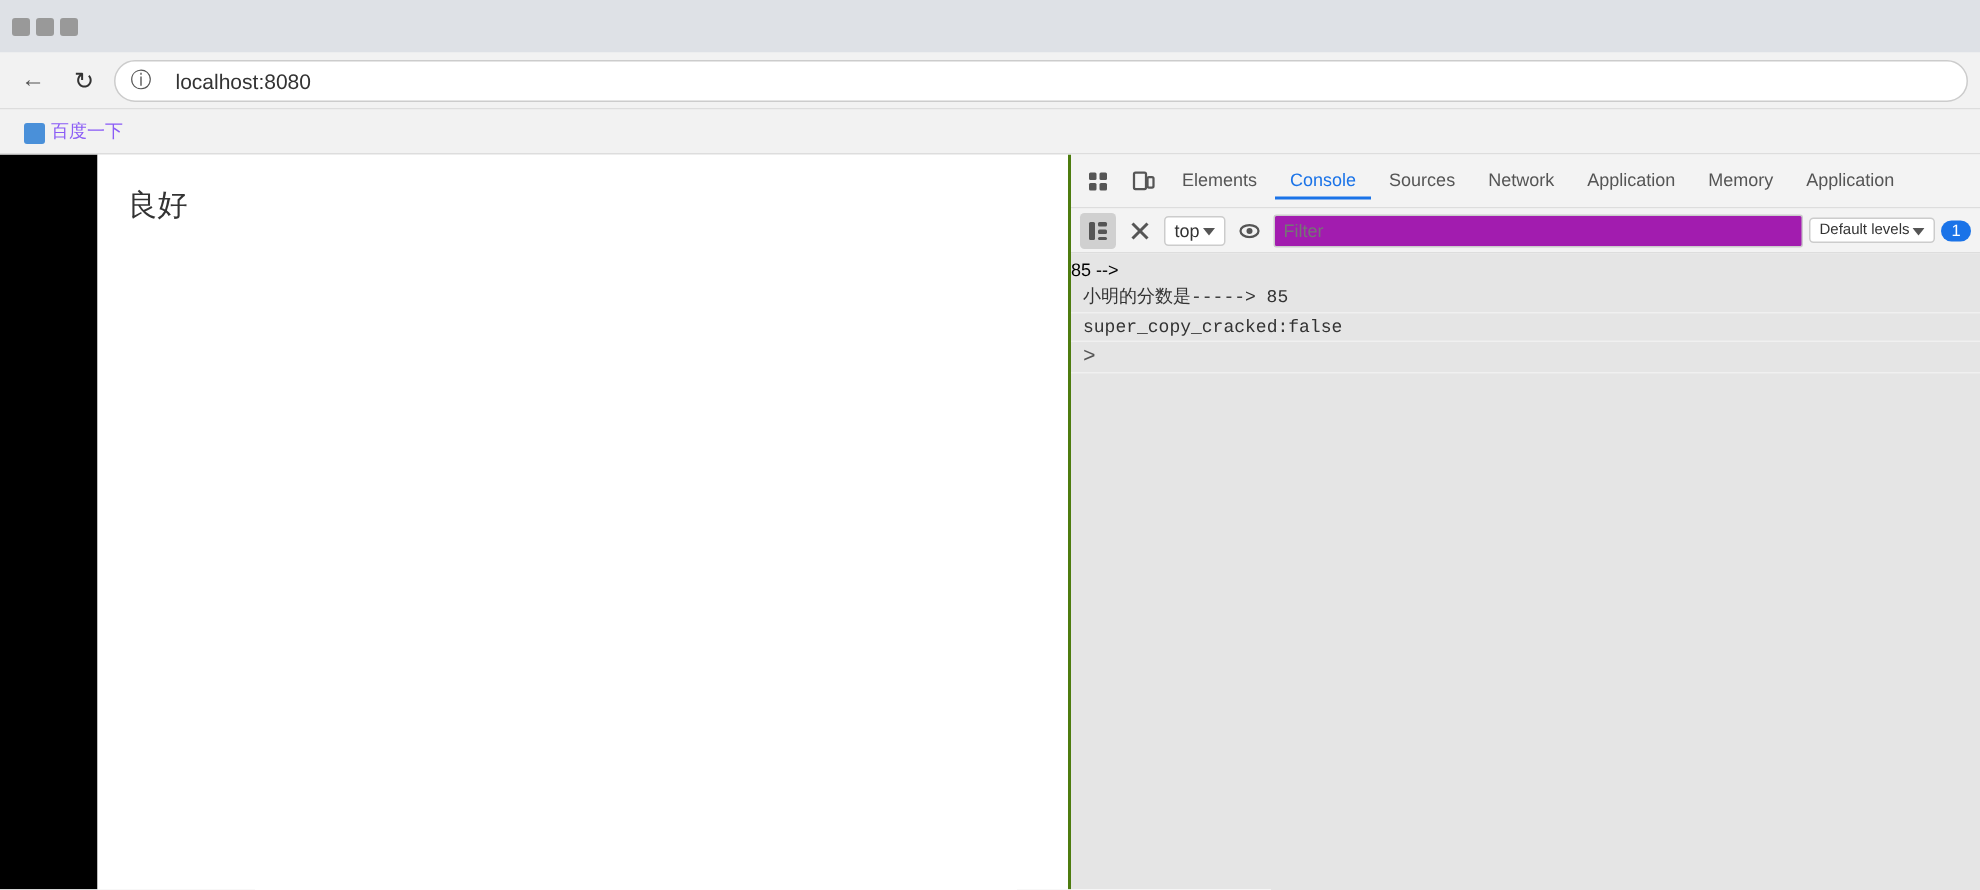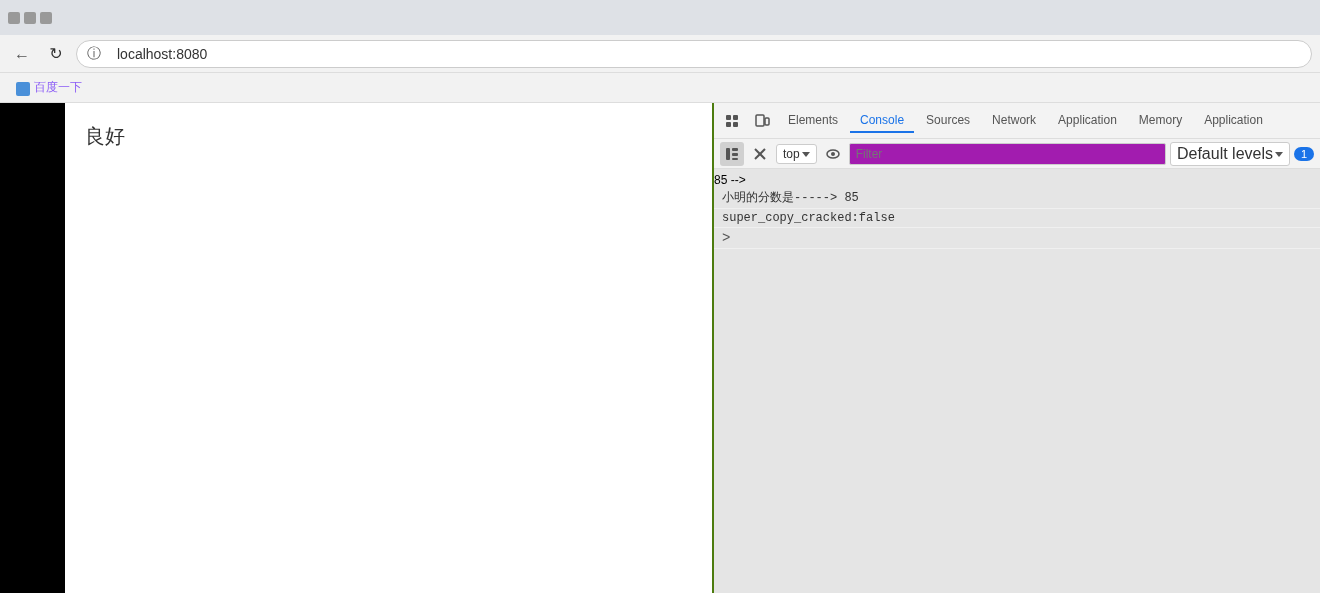--- a/index.html
+++ b/index.html
@@ -41,21 +41,21 @@
     .dt-icon-btn { width: 28px; height: 28px; border: none; background: transparent; cursor: pointer; display: flex; align-items: center; justify-content: center; border-radius: 3px; color: #555; font-size: 14px; }
     .dt-tab { padding: 4px 10px; font-size: 12px; color: #555; cursor: pointer; border-bottom: 2px solid transparent; white-space: nowrap; }
     .dt-tab.active { color: #1a73e8; border-bottom: 2px solid #1a73e8; }
 
     
     .console-toolbar { height: 30px; background: #f3f3f3; border-bottom: 1px solid #ddd; display: flex; align-items: center; padding: 0 6px; gap: 4px; }
     .console-toolbar-btn { width: 24px; height: 24px; border: none; background: transparent; cursor: pointer; display: flex; align-items: center; justify-content: center; border-radius: 3px; color: #555; font-size: 12px; }
     .console-toolbar-btn.active { background: #d0d0d0; }
     .top-selector { display: flex; align-items: center; gap: 2px; padding: 2px 6px; border: 1px solid #ccc; border-radius: 3px; background: #fff; font-size: 12px; cursor: pointer; color: #333; }
     .filter-input { flex: 1; height: 22px; border: 1px solid #ccc; border-radius: 2px; padding: 0 6px; font-size: 12px; background: #a21caf; outline: none; }
-    .default-levels { display: flex; align-items: center; gap: 2px; padding: 2px 6px; border: 1px solid #ccc; border-radius: 3px; background: #fff; font-size: 16px; cursor: pointer; color: #333; }
+    .default-levels { display: flex; align-items: center; gap: 2px; padding: 2px 6px; border: 1px solid #ccc; border-radius: 3px; background: #fff; font-size: 10px; cursor: pointer; color: #333; }
     .badge { background: #1a73e8; color: #fff; border-radius: 10px; padding: 1px 6px; font-size: 11px; min-width: 20px; text-align: center; }
 
     
     .console-output { flex: 1; overflow-y: auto; padding: 4px 0; background: #e5e5e5; }
     .console-line { padding: 2px 8px; display: flex; align-items: flex-start; border-bottom: 1px solid #f0f0f0; font-size: 12px; font-family: 'Consolas', 'Courier New', monospace; }
     .console-line.log { color: #333; }
     .console-line.info { background: #f0f8ff; }
     .console-line.link-line { color: #333; }
     .console-text { flex: 1; }
     .console-link { color: #1a73e8; text-decoration: underline; cursor: pointer; }

